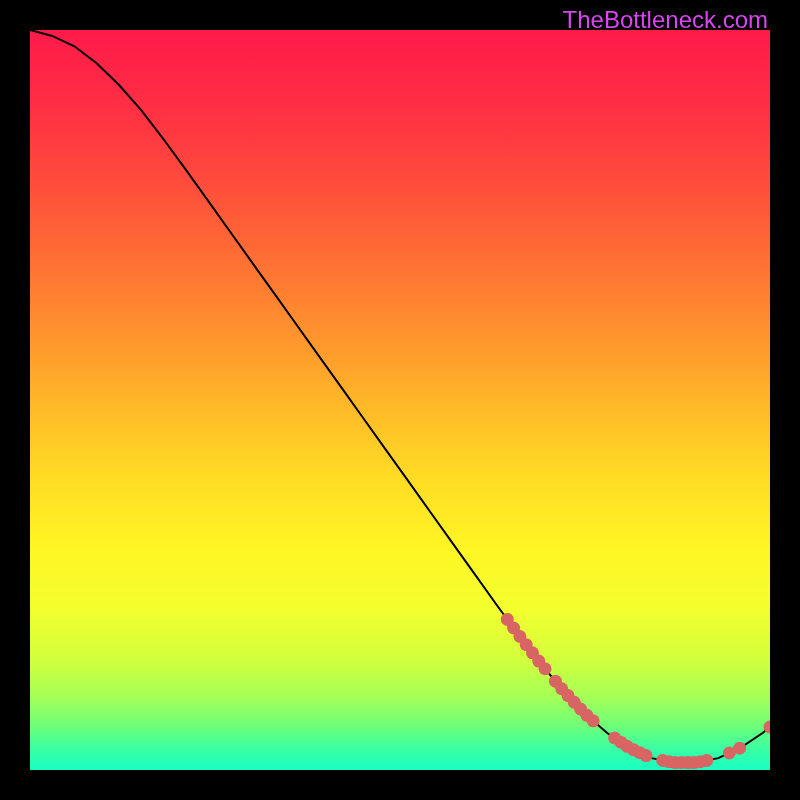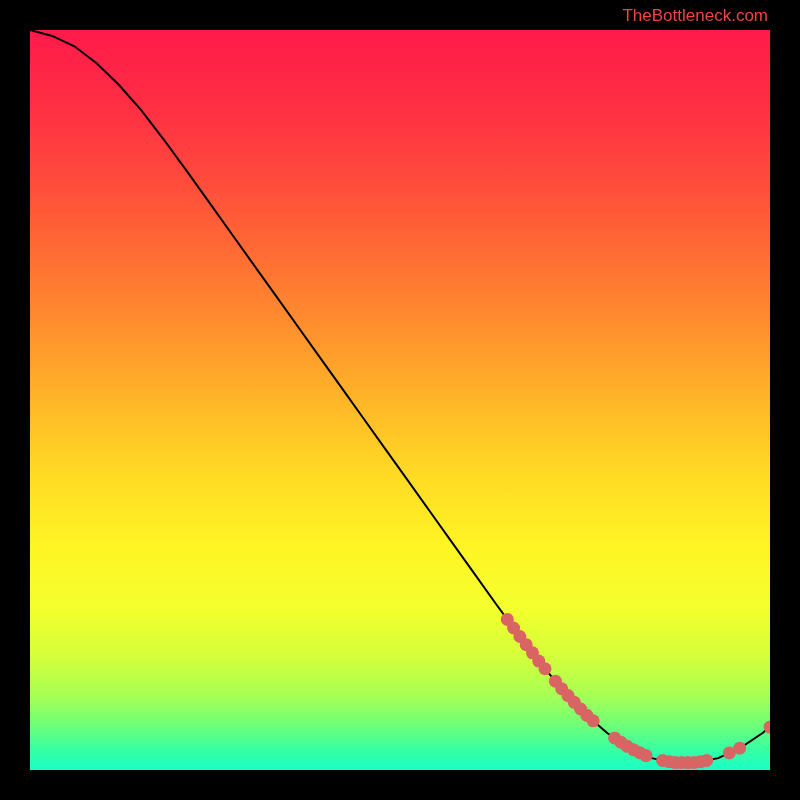--- a/index.html
+++ b/index.html
@@ -16,22 +16,22 @@
     position: absolute;
     left: 30px;
     top: 30px;
     width: 740px;
     height: 740px;
   }
   .watermark {
     position: absolute;
     top: 6px;
     right: 32px;
-    color: #ef4444;
-    font-size: 17px;
+    color: #d946ef;
+    font-size: 24px;
     font-family: Arial, sans-serif;
   }
   svg {
     display: block;
   }
 </style>
 </head>
 <body>
 
 <div class="watermark">TheBottleneck.com</div>

